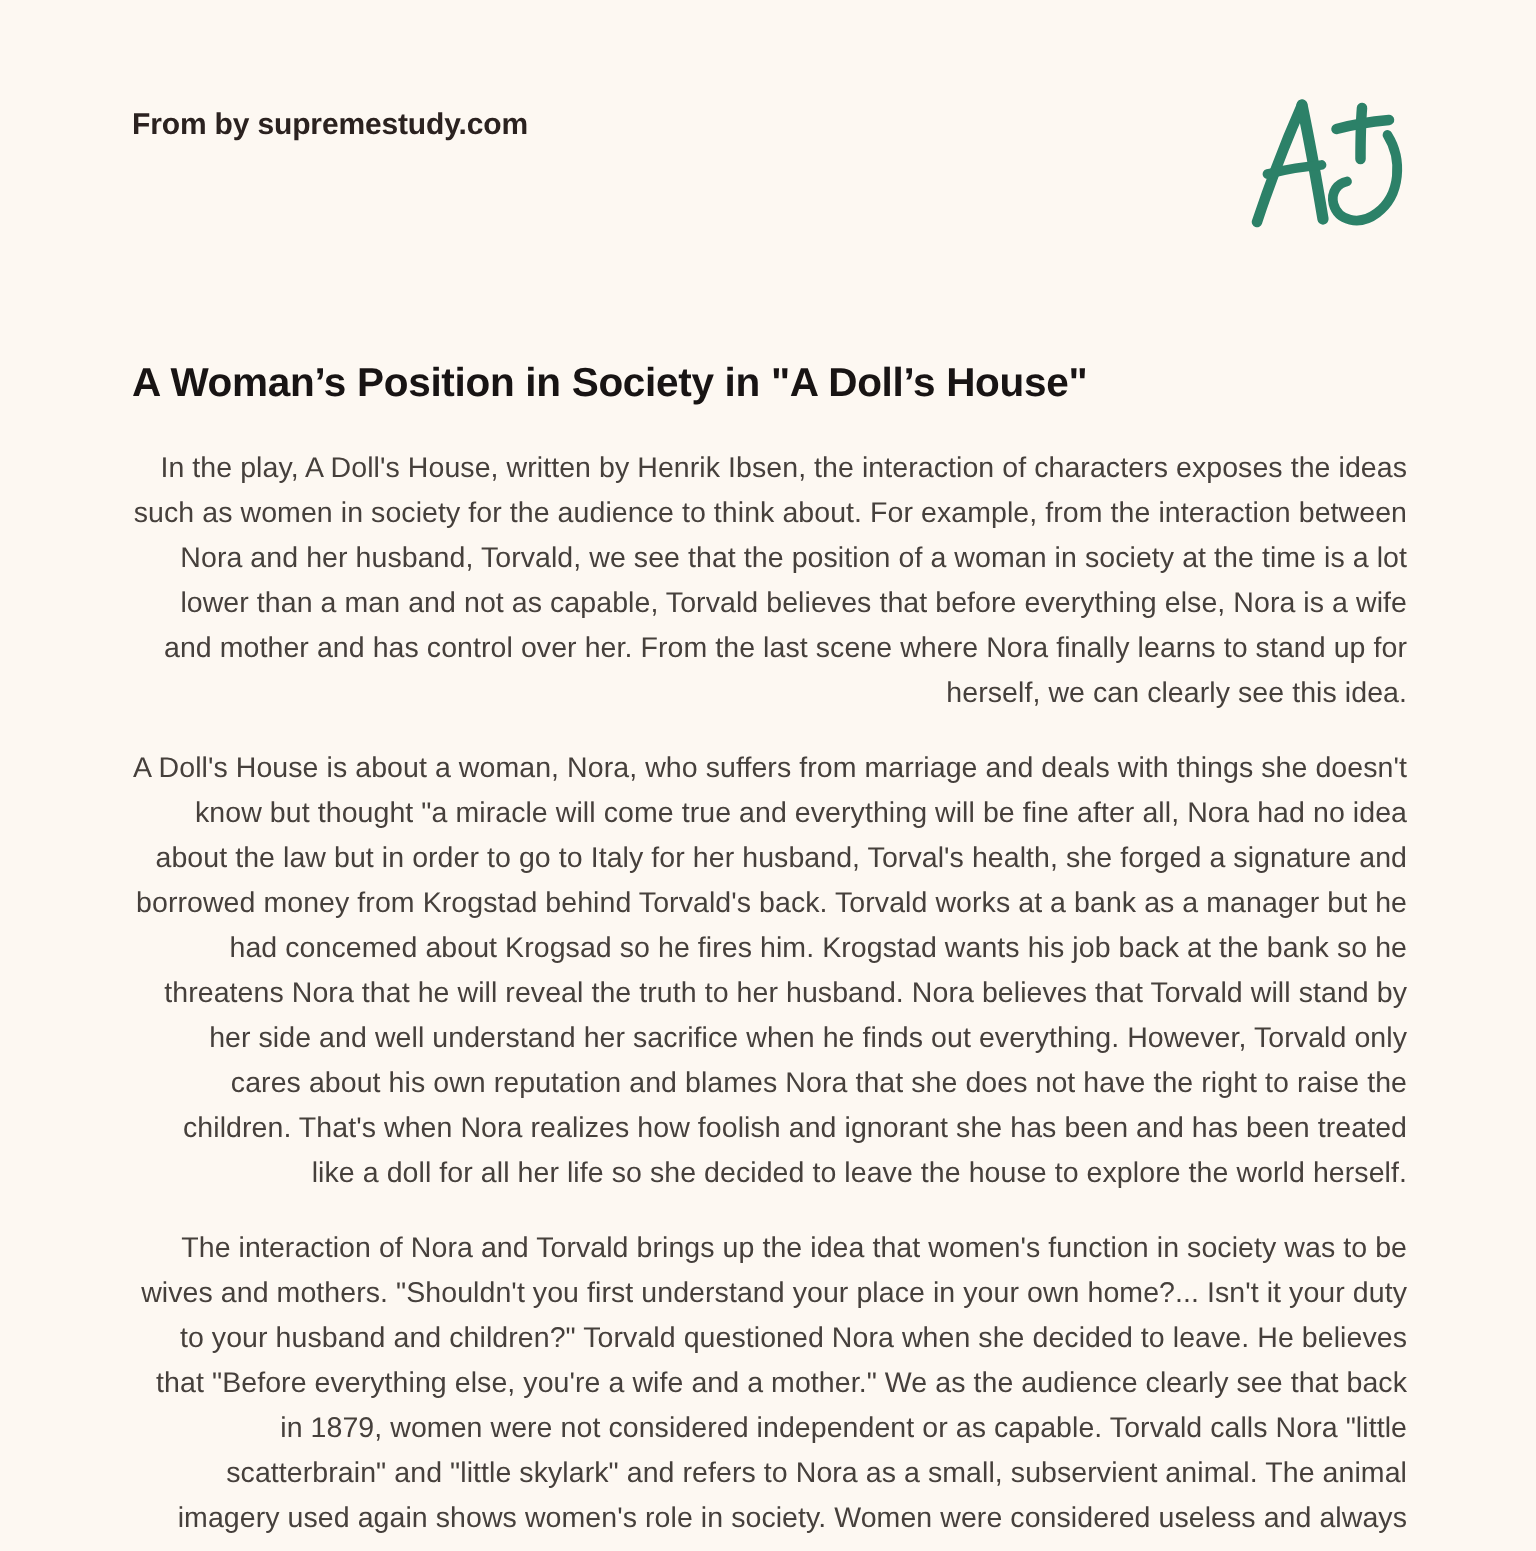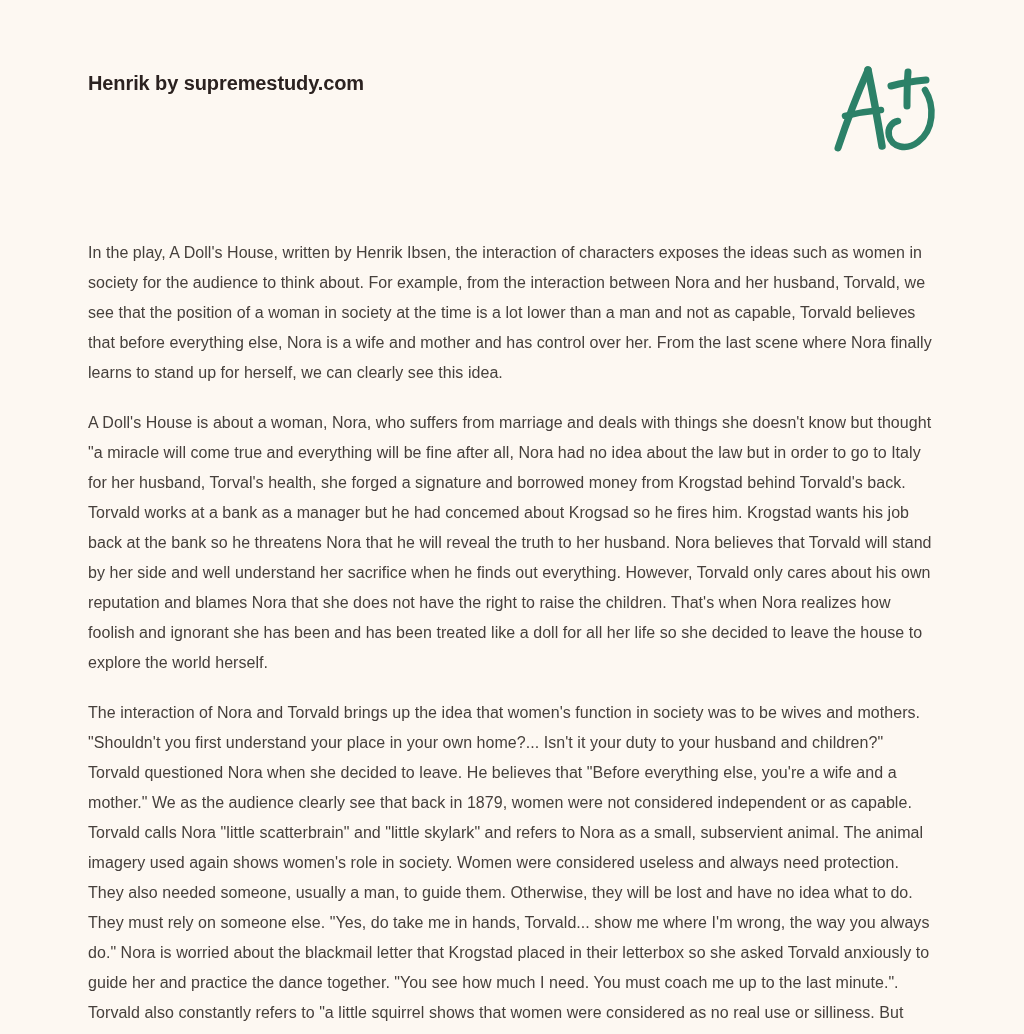--- a/index.html
+++ b/index.html
@@ -87,39 +87,39 @@
     font-size: 27px;
     font-weight: bold;
     color: #181414;
     line-height: 34px;
     letter-spacing: -0.2px;
     margin: 0 0 26px 0;
     white-space: nowrap;
   }
 
   .article-body p {
-    font-size: 16px;
+    font-size: 19px;
     line-height: 30px;
     color: #46403c;
     margin: 0 0 20px 0;
-    text-align: left;
+    text-align: right;
     letter-spacing: 0.05px;
   }
   .article-body p:last-child {
     margin-bottom: 0;
   }
 </style>
 </head>
 <body>
 
 <div class="page">
 
   <div class="header">
 
-    <div class="byline">Henrik by supremestudy.com</div>
+    <div class="byline">From by supremestudy.com</div>
 
 
     <div class="logo">
       <svg viewBox="0 0 140 120" xmlns="http://www.w3.org/2000/svg">
         <g fill="none" stroke="#2c8168" stroke-linecap="round" stroke-linejoin="round">
 
           <path d="M56 22 C48 40 36 70 26 100" stroke-width="7"></path>
 
           <path d="M56 22 C61 46 66 74 70 98" stroke-width="7.5"></path>
 
@@ -130,20 +130,21 @@
           <path d="M79 38 C90 35 103 33 114 32" stroke-width="7"></path>
 
           <path d="M113 42 C123 58 122 82 106 94 C94 103 80 99 77 88 C75 80 80 74 86 73" stroke-width="6.5"></path>
         </g>
       </svg>
     </div>
 
   </div>
 
   <div class="article">
+    <h1 class="article-title">A Woman’s Position in Society in "A Doll’s House"</h1>
 
     <div class="article-body">
       <p>In the play, A Doll's House, written by Henrik Ibsen, the interaction of characters exposes the ideas such as women in society for the audience to think about. For example, from the interaction between Nora and her husband, Torvald, we see that the position of a woman in society at the time is a lot lower than a man and not as capable, Torvald believes that before everything else, Nora is a wife and mother and has control over her. From the last scene where Nora finally learns to stand up for herself, we can clearly see this idea.</p>
       <p>A Doll's House is about a woman, Nora, who suffers from marriage and deals with things she doesn't know but thought "a miracle will come true and everything will be fine after all, Nora had no idea about the law but in order to go to Italy for her husband, Torval's health, she forged a signature and borrowed money from Krogstad behind Torvald's back. Torvald works at a bank as a manager but he had concemed about Krogsad so he fires him. Krogstad wants his job back at the bank so he threatens Nora that he will reveal the truth to her husband. Nora believes that Torvald will stand by her side and well understand her sacrifice when he finds out everything. However, Torvald only cares about his own reputation and blames Nora that she does not have the right to raise the children. That's when Nora realizes how foolish and ignorant she has been and has been treated like a doll for all her life so she decided to leave the house to explore the world herself.</p>
       <p>The interaction of Nora and Torvald brings up the idea that women's function in society was to be wives and mothers. "Shouldn't you first understand your place in your own home?... Isn't it your duty to your husband and children?" Torvald questioned Nora when she decided to leave. He believes that "Before everything else, you're a wife and a mother." We as the audience clearly see that back in 1879, women were not considered independent or as capable. Torvald calls Nora "little scatterbrain" and "little skylark" and refers to Nora as a small, subservient animal. The animal imagery used again shows women's role in society. Women were considered useless and always need protection. They also needed someone, usually a man, to guide them. Otherwise, they will be lost and have no idea what to do. They must rely on someone else. "Yes, do take me in hands, Torvald... show me where I'm wrong, the way you always do." Nora is worried about the blackmail letter that Krogstad placed in their letterbox so she asked Torvald anxiously to guide her and practice the dance together. "You see how much I need. You must coach me up to the last minute.". Torvald also constantly refers to "a little squirrel shows that women were considered as no real use or silliness. But Nora plays up to it by answering "If only you knew what expenses we skylarks and squirrels have, Torvald." The audience gets a feeling that Nora is so ignorant and has been treated unfairly by her husband. Even t</p>
     </div>
   </div>
 
 </div>
 

